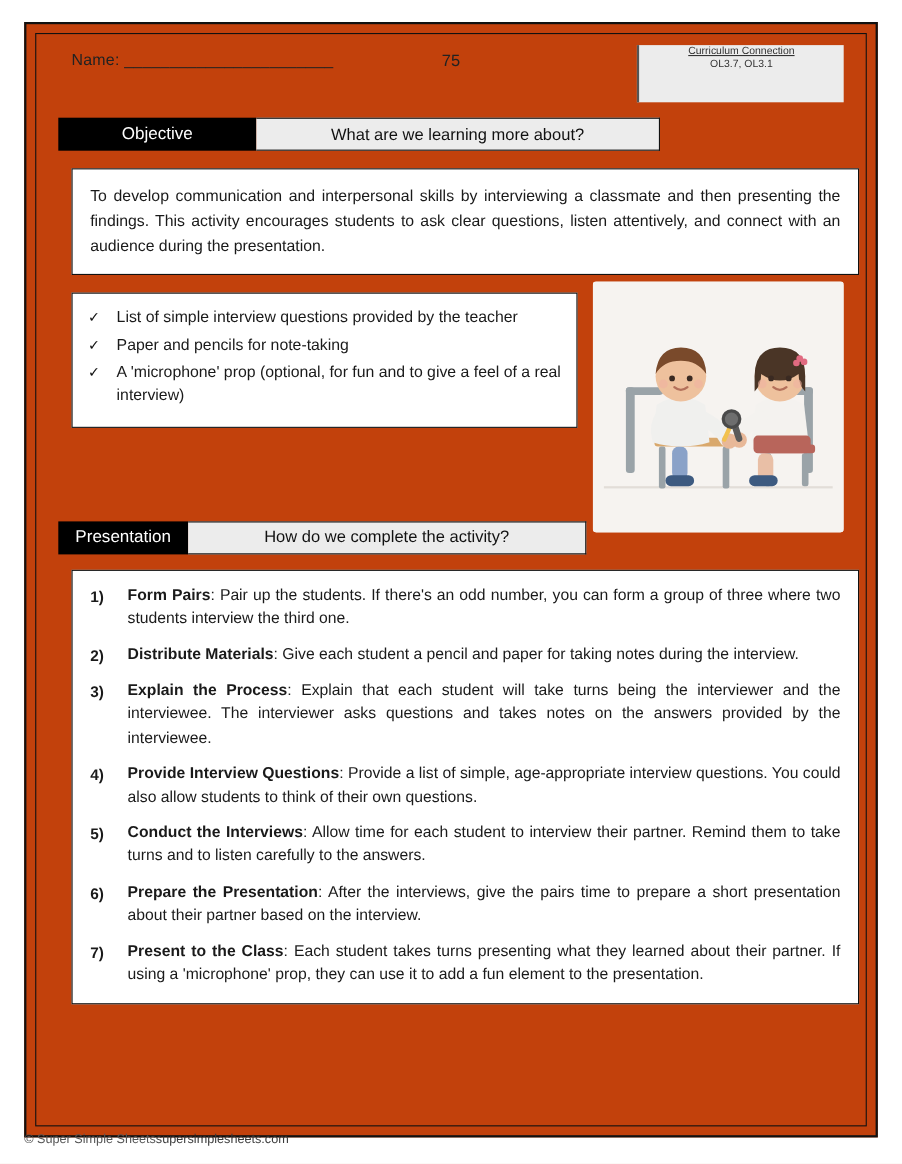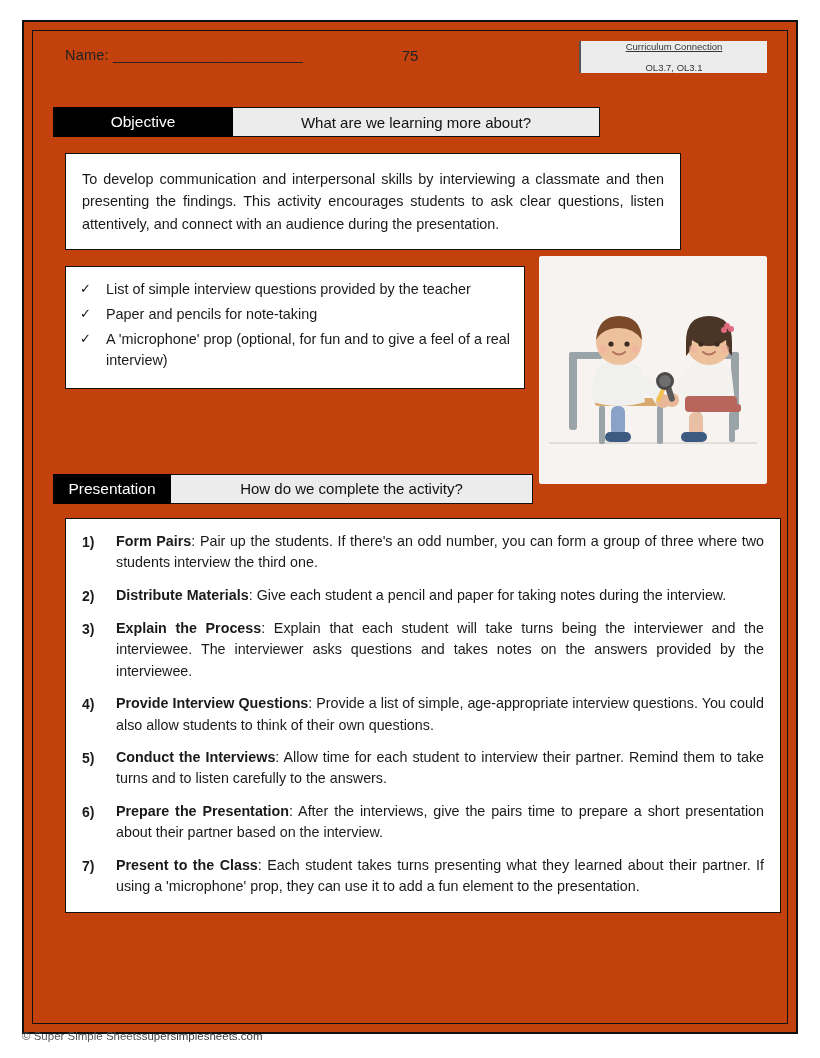--- a/index.html
+++ b/index.html
@@ -64,28 +64,28 @@
     transform: translateX(-50%);
     top: 16px;
     font-size: 15px;
     color: #222;
   }
   .curriculum {
     position: absolute;
     right: 0px;
     top: 10px;
     width: 188px;
-    height: 32px;
+    height: 52px;
     background: #ececec;
     border-left: 2px solid #555;
     box-sizing: border-box;
     display: flex;
     flex-direction: column;
     align-items: center;
-    justify-content: space-between;
+    justify-content: flex-start;
     gap: 1px;
   }
   .curriculum .cc-title {
     font-size: 9.5px;
     color: #333;
     text-decoration: underline;
   }
   .curriculum .cc-codes {
     font-size: 9.5px;
     color: #333;
@@ -148,21 +148,21 @@
 
   
   .box {
     border: 1px solid #111;
     box-sizing: border-box;
     background: #fff;
   }
   .objective-box {
     margin-top: 16px;
     margin-left: 12px;
-    width: 616px;
+    width: 716px;
     padding: 14px 16px 14px 16px;
     font-size: 14.4px;
     line-height: 1.55;
     text-align: justify;
     color: #1a1a1a;
   }
 
   .mid-row {
     position: relative;
     margin-top: 16px;

